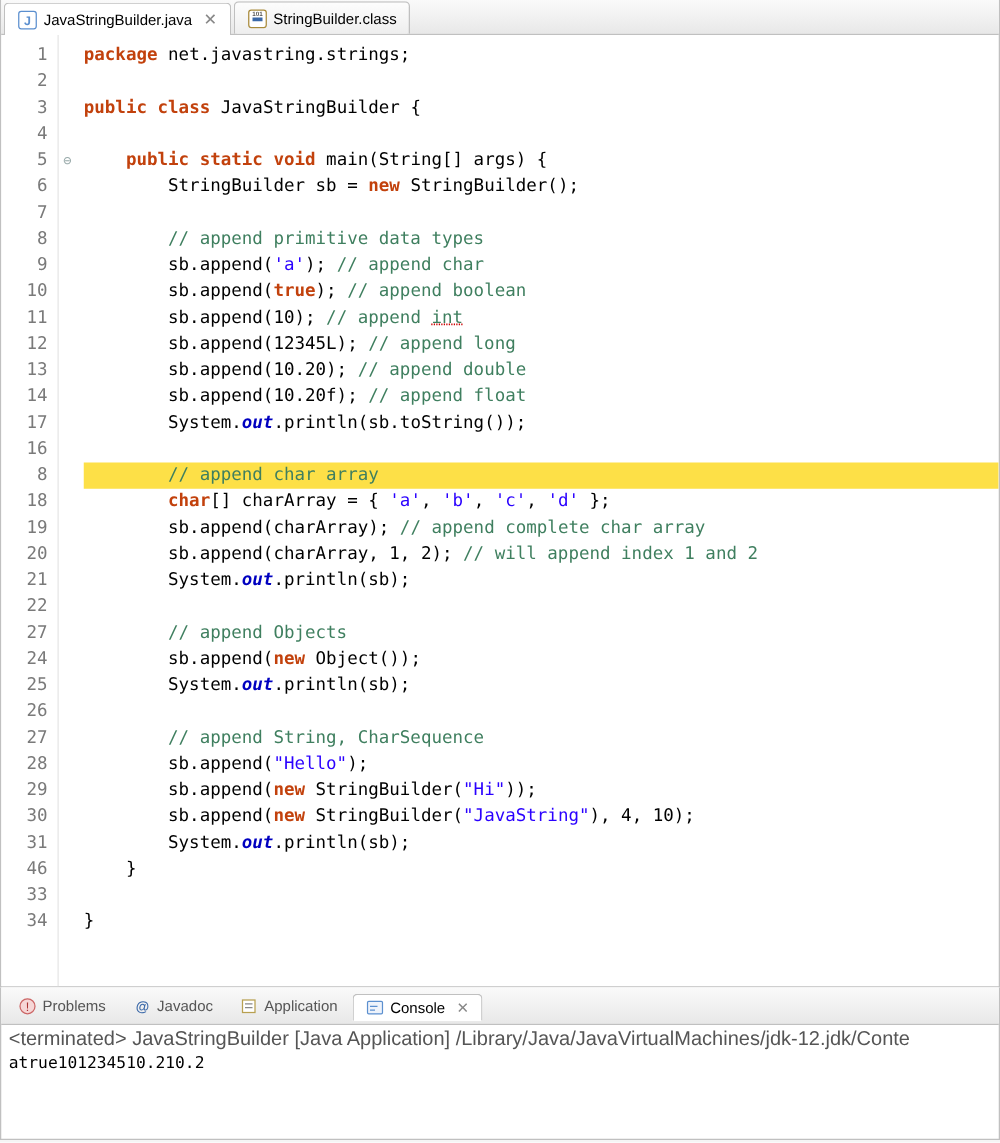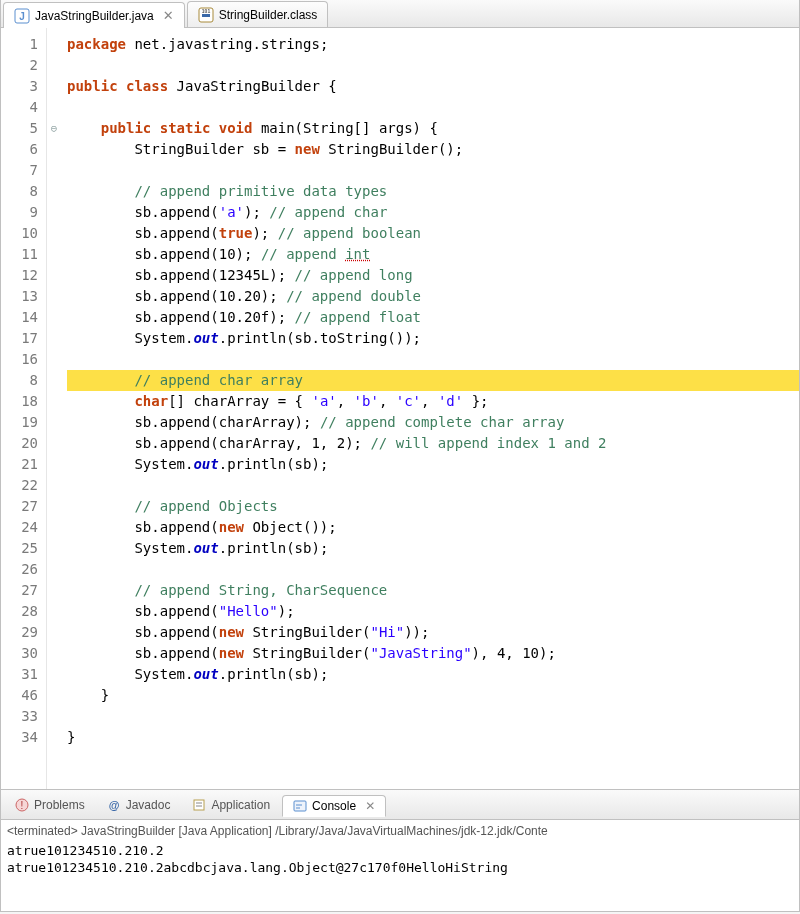--- a/index.html
+++ b/index.html
@@ -134,21 +134,21 @@
       padding: 3px 6px;
       font-family: Menlo, Consolas, monospace;
       font-size: 13px;
       line-height: 17px;
       overflow: hidden;
       white-space: nowrap;
     }
     .console-header {
       color:#555;
       font-family: "Segoe UI", Tahoma, sans-serif;
-      font-size: 12px;
+      font-size: 16px;
       margin-bottom: 2px;
     }
     .underline-err { text-decoration: underline dotted #c00; }
   </style>
 </head>
 <body>
 
 <div class="editor-area">
   <div class="tab-bar" id="tab-bar">
       <div class="tab active">
@@ -289,16 +289,15 @@
           </svg>
         </span>
         <span>Console</span>
         <span style="color: rgb(136, 136, 136); margin-left: 4px;">✕</span>
       </div>
     </div>
   <div class="console-body">
     <div class="console-header">&lt;terminated&gt; JavaStringBuilder [Java Application] /Library/Java/JavaVirtualMachines/jdk-12.jdk/Conte</div>
     <div id="console-lines">
         <div>atrue101234510.210.2</div>
-        <div>atrue101234510.210.2abcdbcjava.lang.Object@27c170f0HelloHiString</div>
       </div>
   </div>
 </div>
 
 </body></html>

